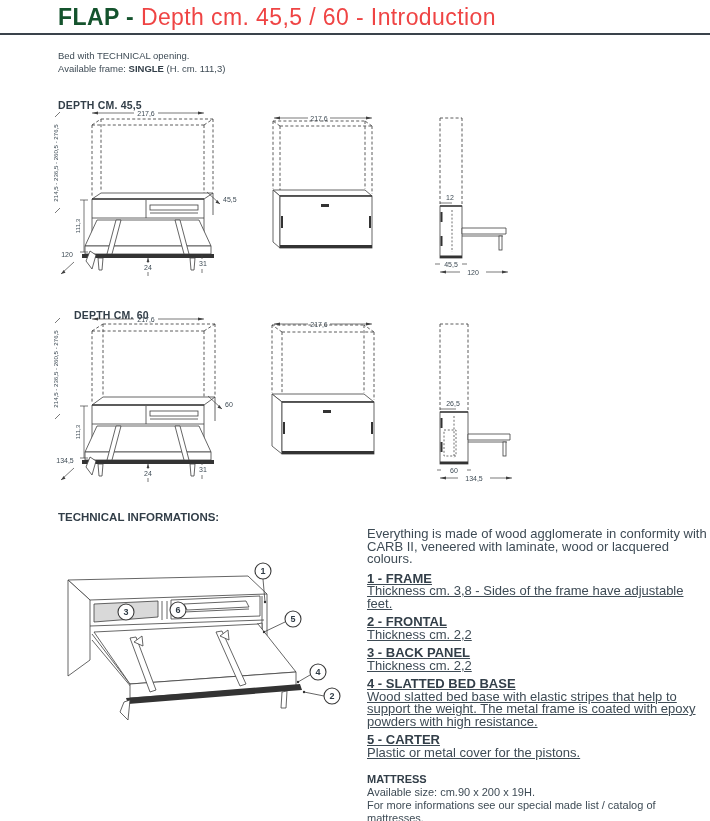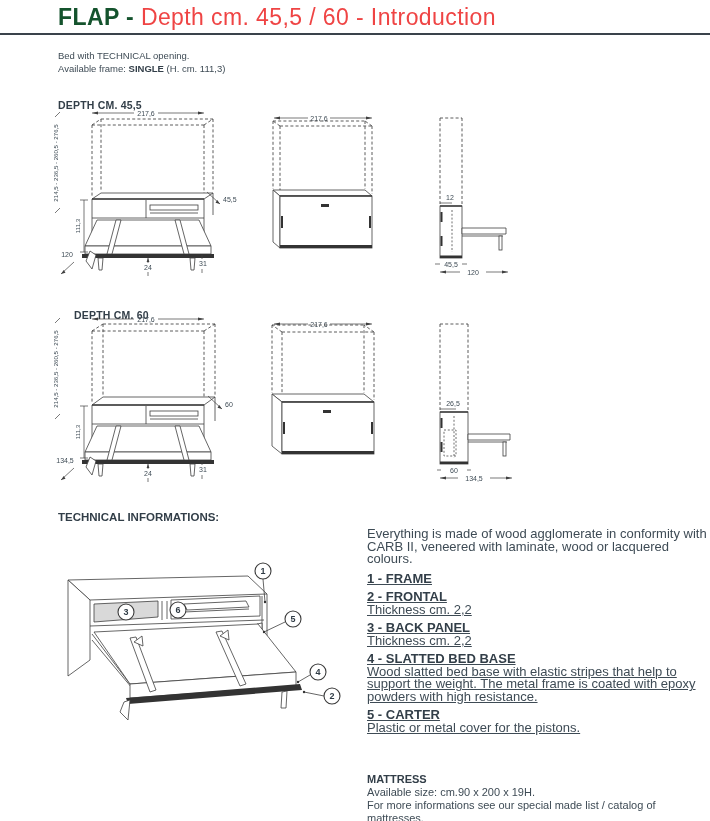--- a/index.html
+++ b/index.html
@@ -333,20 +333,21 @@
     <g>
       <circle class="co" cx="282" cy="150" r="8"></circle>
       <text class="con" x="282" y="153" text-anchor="middle">2</text>
     </g>
   </svg>
 
   <div class="abs tech-col">
     <p class="intro-p">Everything is made of wood agglomerate in conformity with CARB II, veneered with laminate, wood or lacquered colours.</p>
     <div class="t-item">
       <div class="t-title">1 - FRAME</div>
+      <div>Thickness cm. 3,8 - Sides of the frame have adjustable feet.</div>
     </div>
     <div class="t-item">
       <div class="t-title">2 - FRONTAL</div>
       <div>Thickness cm. 2,2</div>
     </div>
     <div class="t-item">
       <div class="t-title">3 - BACK PANEL</div>
       <div>Thickness cm. 2,2</div>
     </div>
     <div class="t-item">

